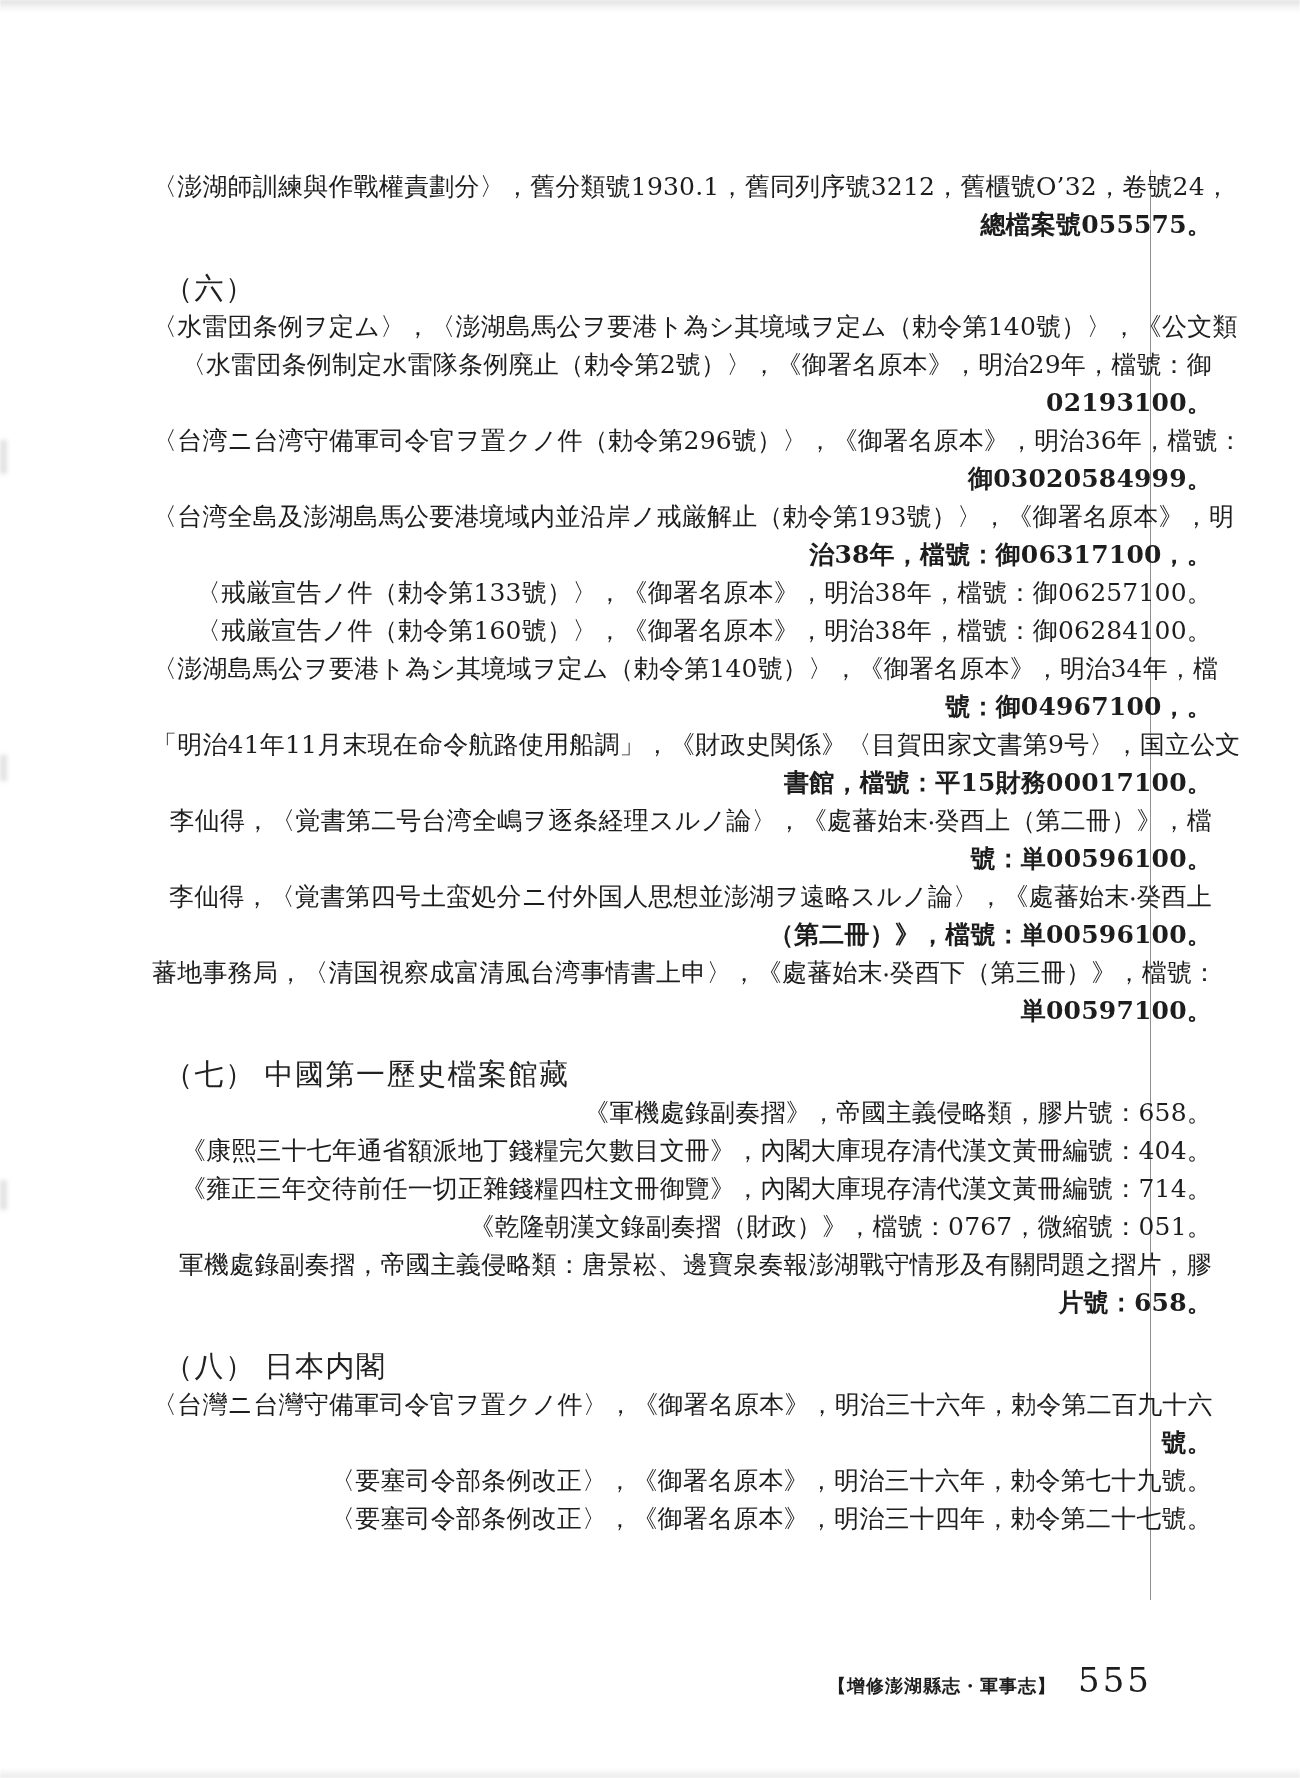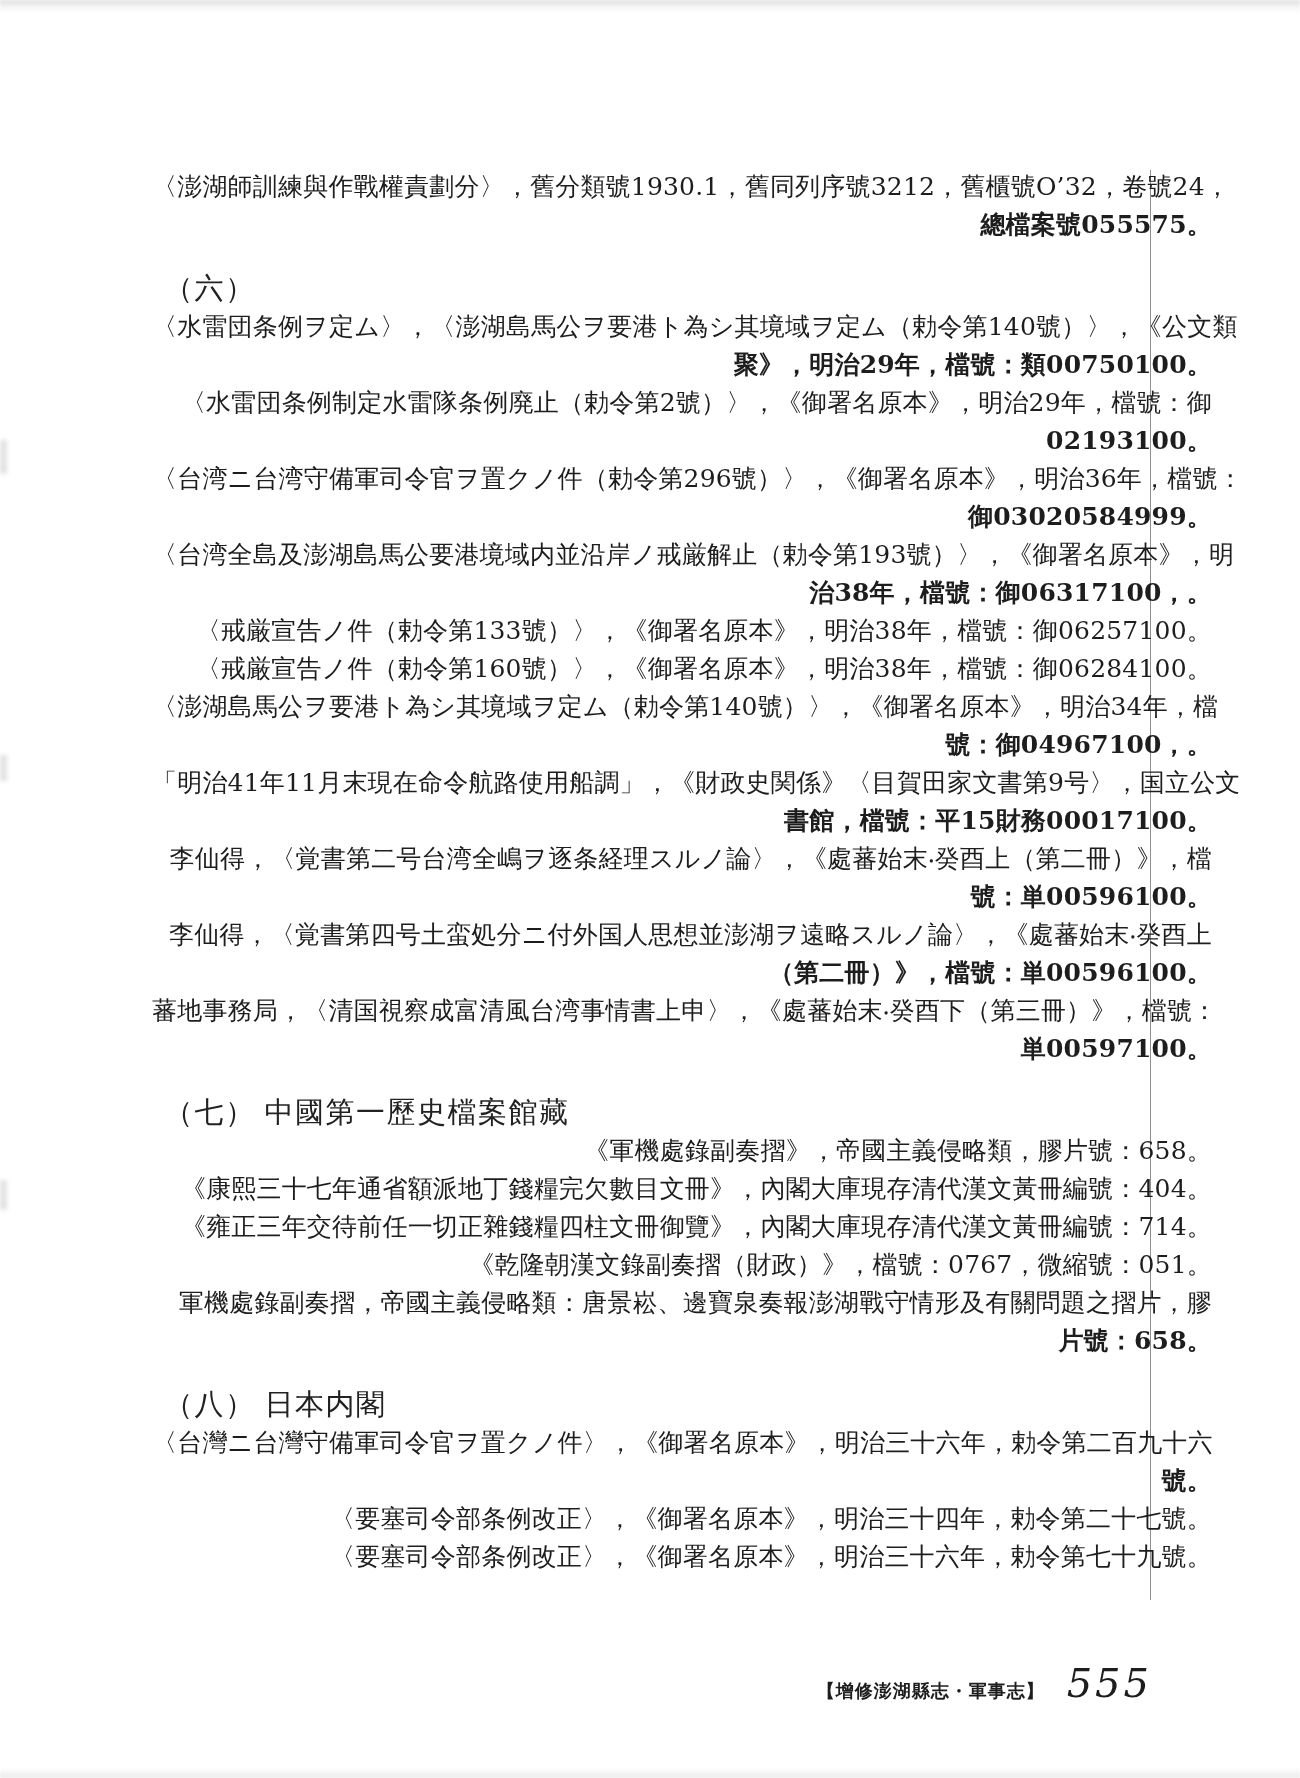--- a/index.html
+++ b/index.html
@@ -73,22 +73,21 @@
     gap: 22px;
   }
   .footer-title {
     font-size: 18px;
     font-weight: bold;
     letter-spacing: 1px;
     white-space: nowrap;
     margin-left: 12px;
   }
   .footer-page {
-    font-size: 40px;
-    font-style: italic;
+    font-size: 34px;
     letter-spacing: 3px;
   }
 </style>
 </head>
 <body>
 
 <div class="page">
 
   <div class="smudge-top"></div>
   <div class="smudge-bottom"></div>
@@ -100,21 +99,20 @@
   <div class="content">
       <div class="bib-entry">
         <div class="bib-line">〈澎湖師訓練與作戰權責劃分〉，舊分類號1930.1，舊同列序號3212，舊櫃號O’32，卷號24，</div>
         <div class="bib-line cont">總檔案號055575。</div>
       </div>
       <div class="section-heading">
         <span>（六）</span>
       </div>
       <div class="bib-entry">
         <div class="bib-line">〈水雷団条例ヲ定ム〉，〈澎湖島馬公ヲ要港ト為シ其境域ヲ定ム（勅令第140號）〉，《公文類</div>
-        <div class="bib-line cont">聚》，明治29年，檔號：類00750100。</div>
       </div>
       <div class="bib-entry">
         <div class="bib-line">〈水雷団条例制定水雷隊条例廃止（勅令第2號）〉，《御署名原本》，明治29年，檔號：御</div>
         <div class="bib-line cont">02193100。</div>
       </div>
       <div class="bib-entry">
         <div class="bib-line">〈台湾ニ台湾守備軍司令官ヲ置クノ件（勅令第296號）〉，《御署名原本》，明治36年，檔號：</div>
         <div class="bib-line cont">御03020584999。</div>
       </div>
       <div class="bib-entry">
@@ -169,24 +167,24 @@
       </div>
       <div class="section-heading">
         <span>（八）</span>
         <span>日本内閣</span>
       </div>
       <div class="bib-entry">
         <div class="bib-line">〈台灣ニ台灣守備軍司令官ヲ置クノ件〉，《御署名原本》，明治三十六年，勅令第二百九十六</div>
         <div class="bib-line cont">號。</div>
       </div>
       <div class="bib-entry">
-        <div class="bib-line">〈要塞司令部条例改正〉，《御署名原本》，明治三十四年，勅令第二十七號。</div>
+        <div class="bib-line">〈要塞司令部条例改正〉，《御署名原本》，明治三十六年，勅令第七十九號。</div>
       </div>
       <div class="bib-entry">
-        <div class="bib-line">〈要塞司令部条例改正〉，《御署名原本》，明治三十六年，勅令第七十九號。</div>
+        <div class="bib-line">〈要塞司令部条例改正〉，《御署名原本》，明治三十四年，勅令第二十七號。</div>
       </div>
     </div>
 
   <div class="footer">
     <span class="footer-title">【增修澎湖縣志・軍事志】</span>
     <span class="footer-page">555</span>
   </div>
 
 </div>
 

